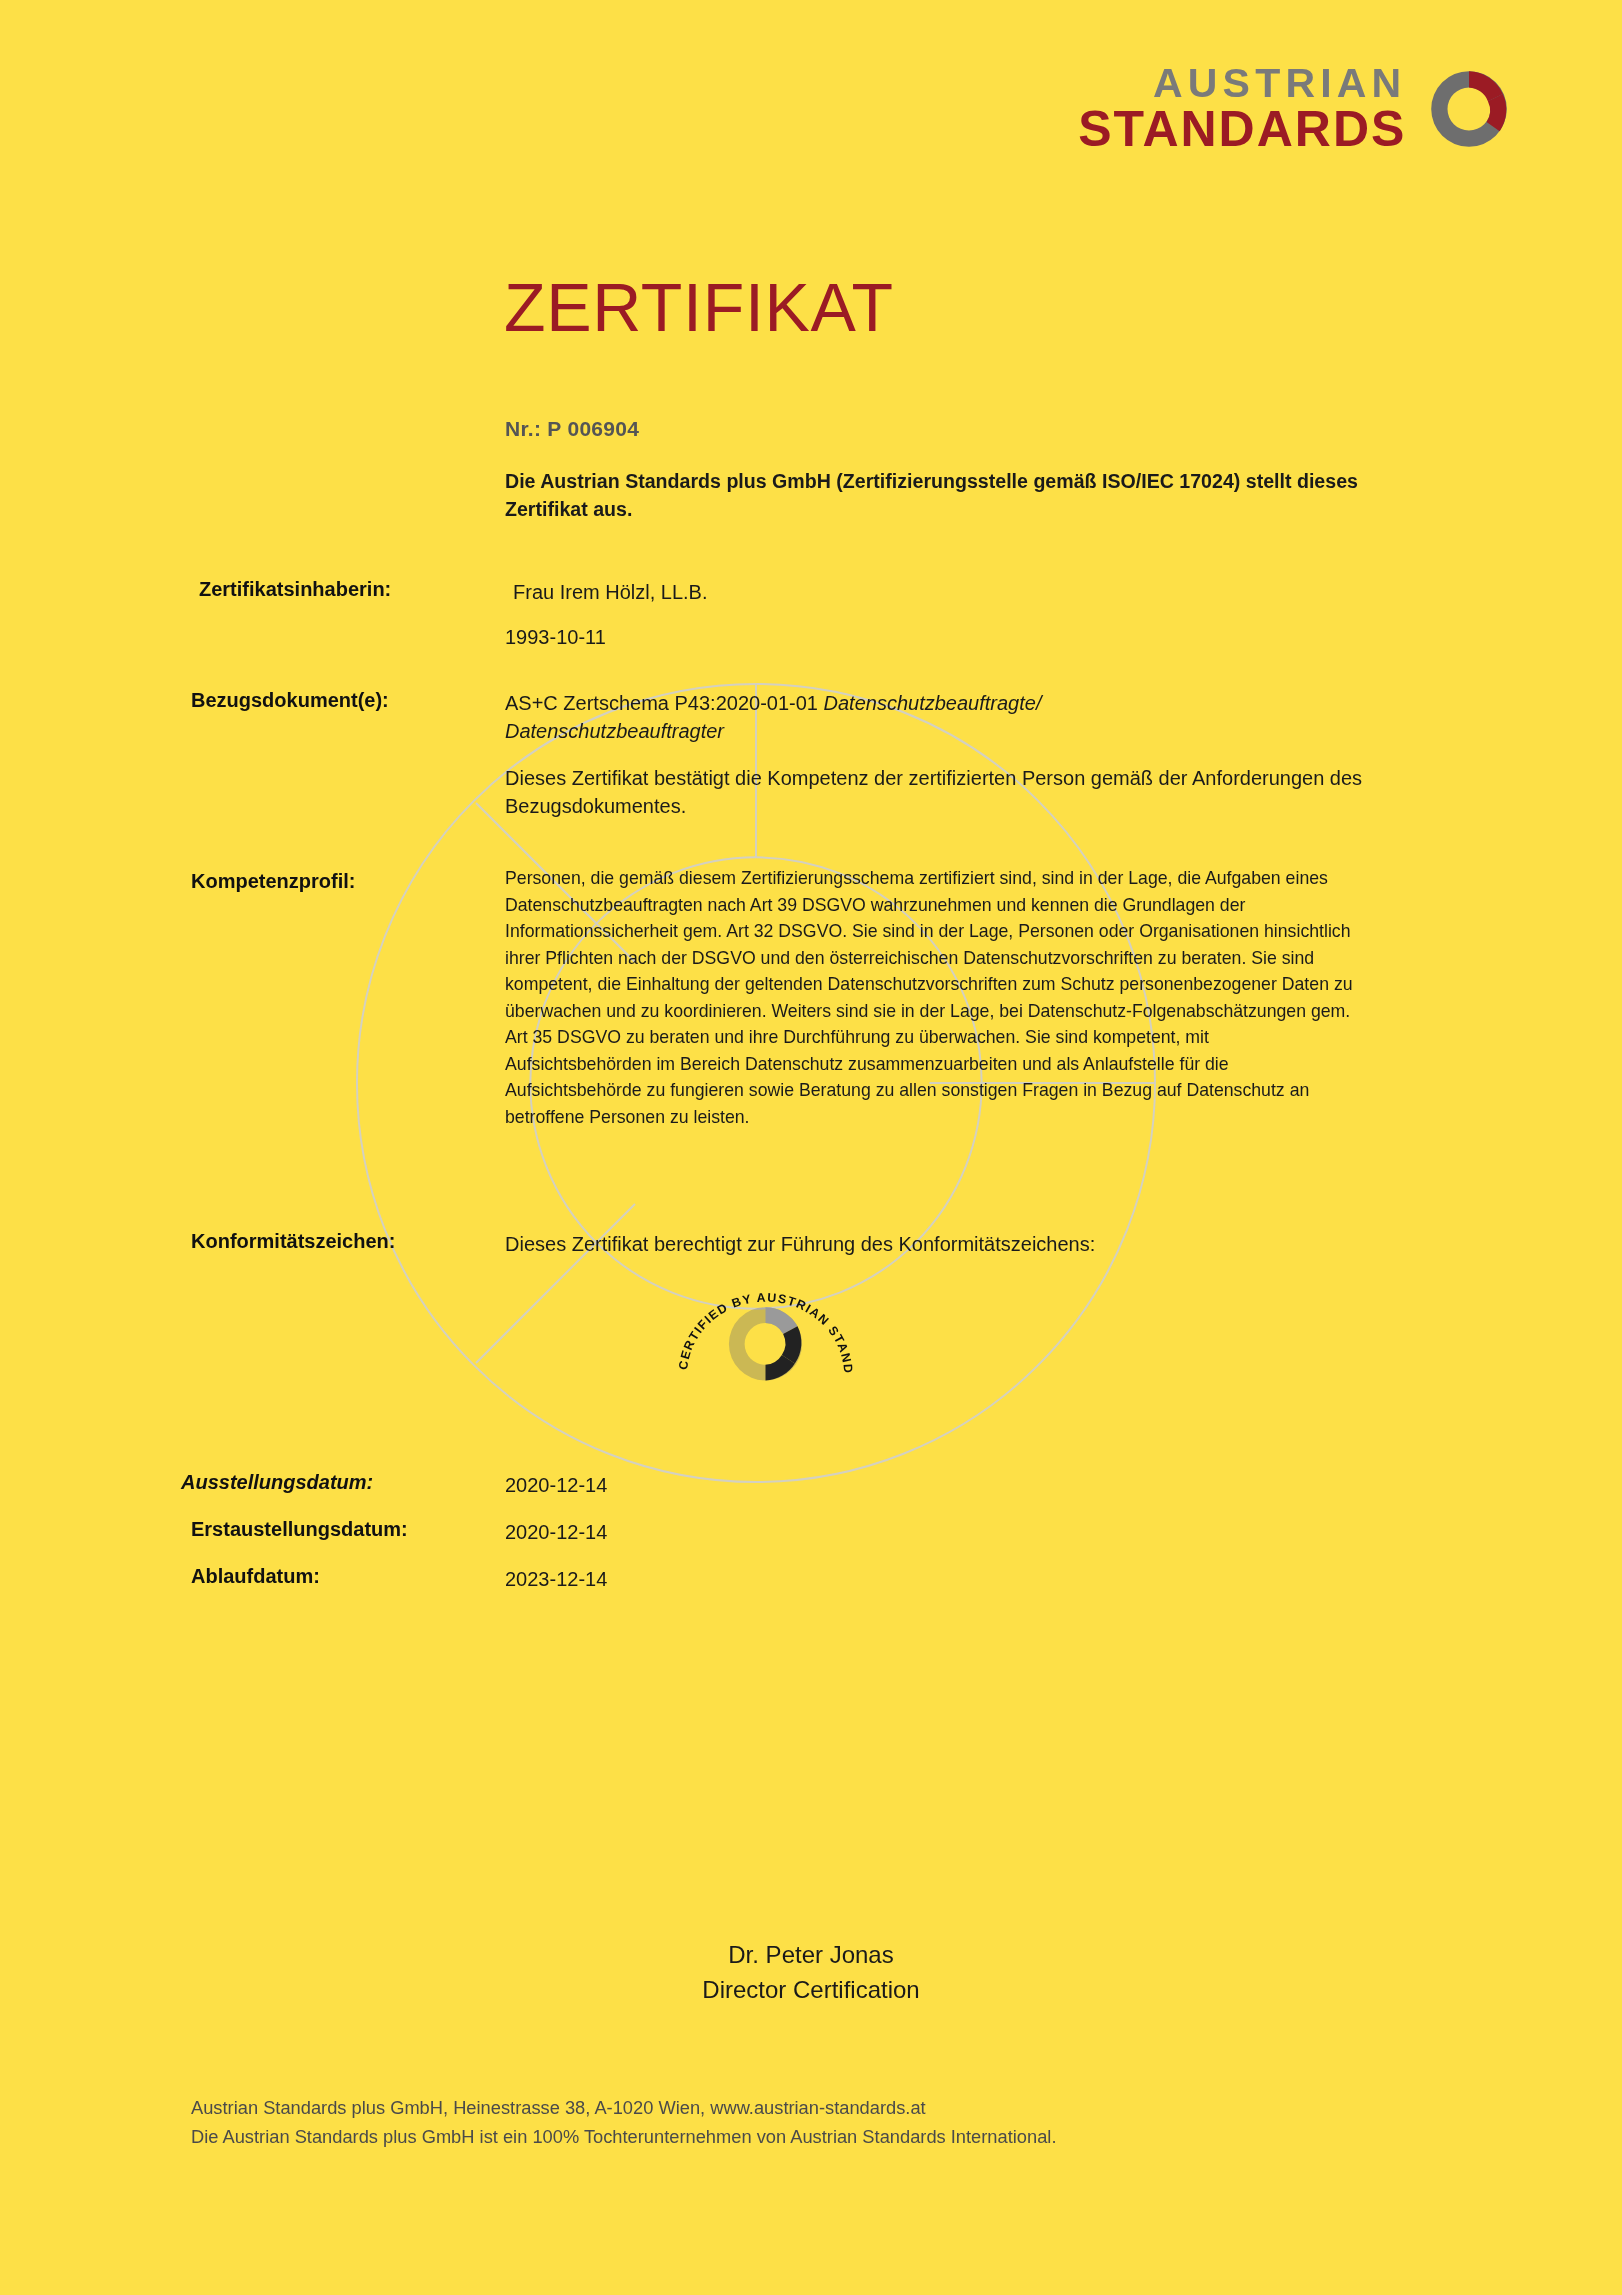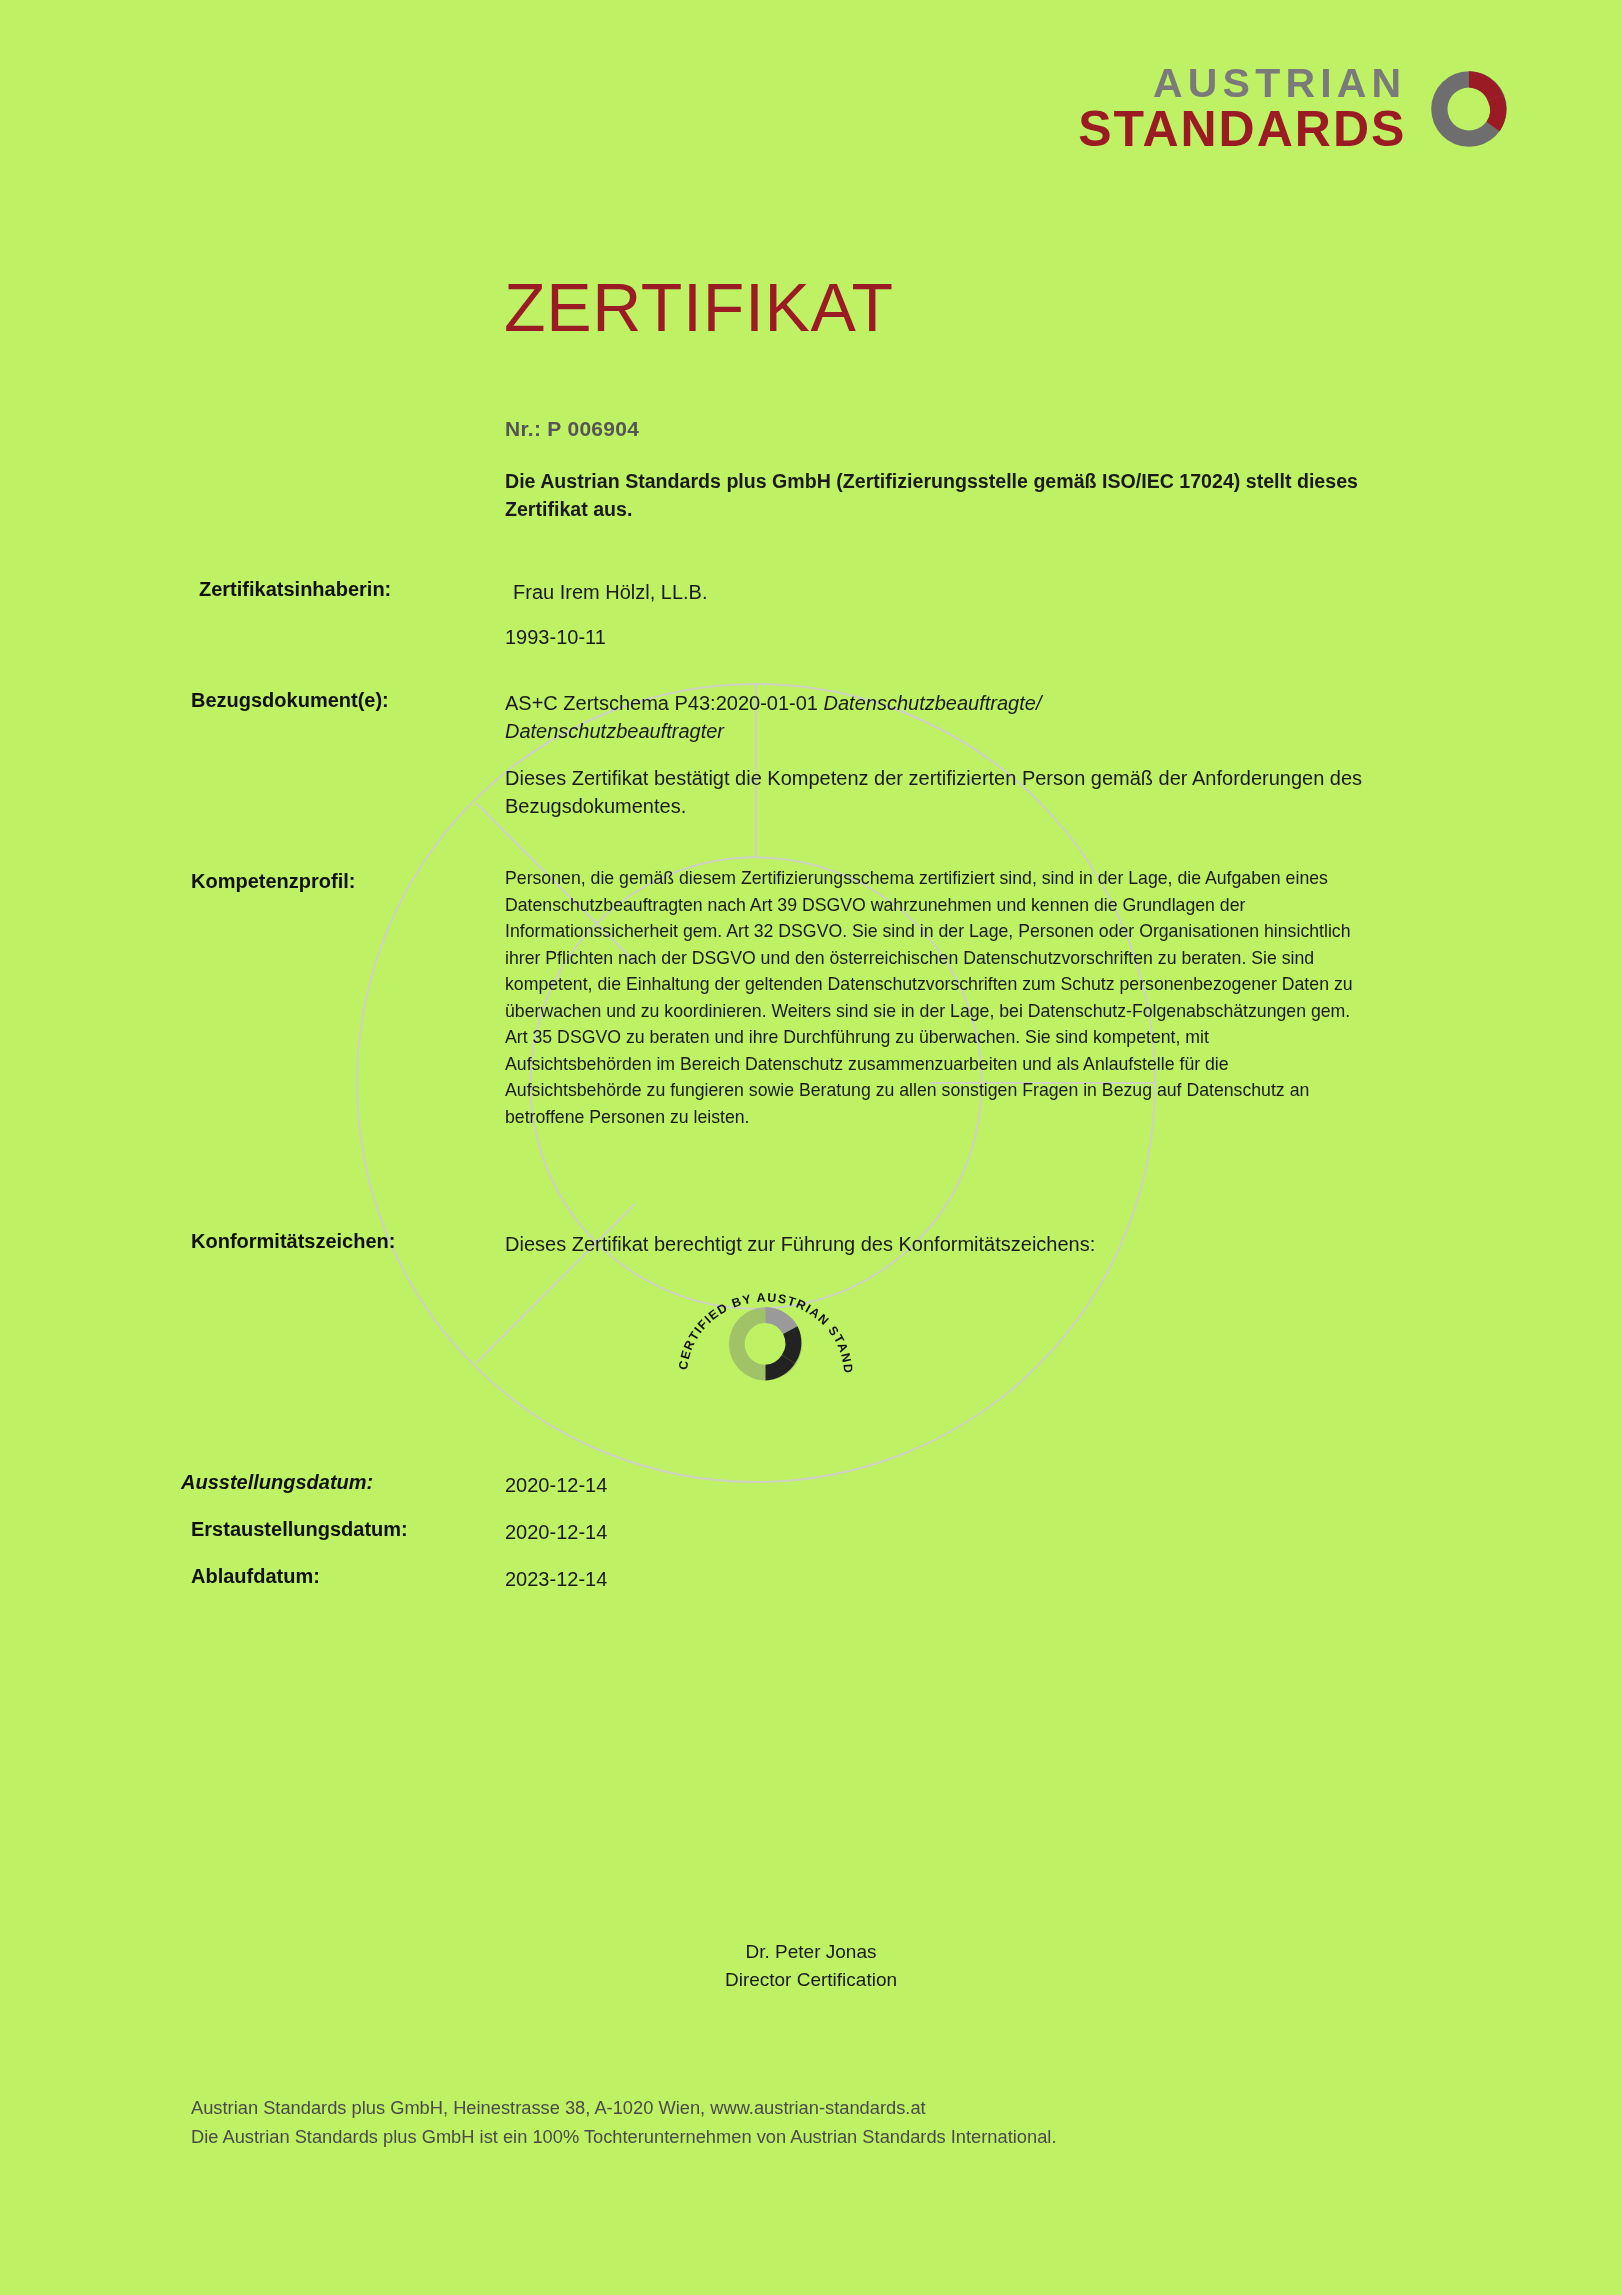--- a/index.html
+++ b/index.html
@@ -8,21 +8,21 @@
     background: #ffffff;
   }
   body {
     font-family: "Liberation Sans", sans-serif;
     color: #1a1a1a;
   }
   .page {
     position: relative;
     width: 1622px;
     height: 2295px;
-    background: #bef264;
+    background: #fde047;
     overflow: hidden;
   }
 
   
   .logo {
     position: absolute;
     top: 63px;
     right: 110px;
     display: flex;
     align-items: center;
@@ -141,21 +141,21 @@
     height: 183px;
   }
 
   
   .signature {
     position: absolute;
     top: 1938px;
     left: 0;
     width: 1622px;
     text-align: center;
-    font-size: 19px;
+    font-size: 24px;
     line-height: 1.45;
     color: #1a1a1a;
   }
 
   
   .footer {
     position: absolute;
     top: 2093px;
     left: 191px;
     font-size: 18.3px;

